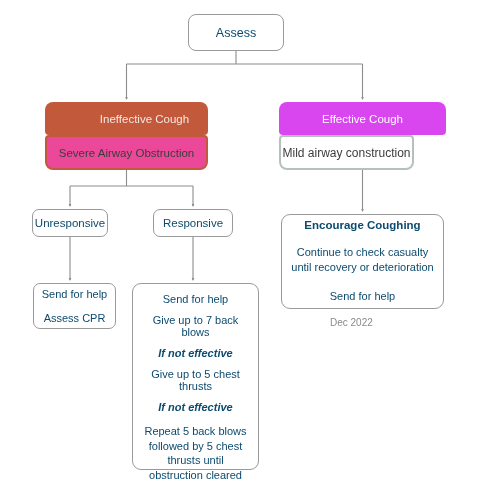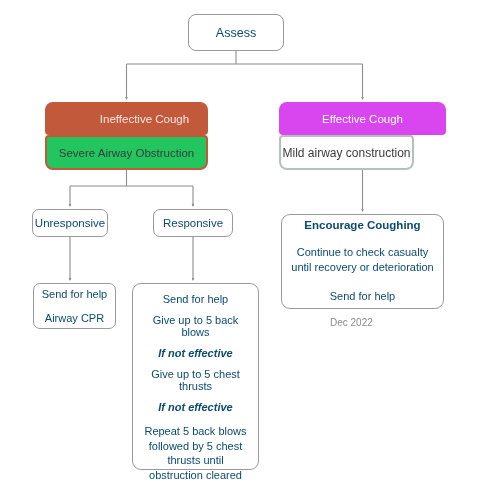--- a/index.html
+++ b/index.html
@@ -56,21 +56,21 @@
     border: none;
     border-radius: 8px 8px 4px 4px;
     color: #f7e7e2;
     font-size: 11.5px;
     z-index: 2;
     padding-left: 36px;
   }
   
   #node-severe-airway-obstruction {
     left: 45px; top: 135px; width: 163px; height: 35px;
-    background: #22c55e;
+    background: #ec4899;
     border: 2px solid #c3593b;
     border-radius: 4px 4px 8px 8px;
     color: #3c3c3c;
     font-size: 11.5px;
     z-index: 3;
   }
 
   
   #node-effective-cough {
     left: 279px; top: 102px; width: 167px; height: 33px;
@@ -213,26 +213,26 @@
   <div class="node" id="node-responsive">
     <span class="line">Responsive</span>
   </div>
 
   <div class="node" id="node-unresponsive">
     <span class="line">Unresponsive</span>
   </div>
 
   <div class="node" id="node-unresponsive-actions">
     <span class="line">Send for help</span>
-    <span class="line">Airway CPR</span>
+    <span class="line">Assess CPR</span>
   </div>
 
   <div class="node" id="node-responsive-actions">
     <span class="line">Send for help</span>
-    <span class="line">Give up to 5 back blows</span>
+    <span class="line">Give up to 7 back blows</span>
     <span class="line emph">If not effective</span>
     <span class="line">Give up to 5 chest thrusts</span>
     <span class="line emph">If not effective</span>
     <span class="line multi">Repeat 5 back blows followed by 5 chest thrusts until obstruction cleared</span>
   </div>
 
   <div class="node" id="node-encourage-coughing">
     <span class="line title">Encourage Coughing</span>
     <span class="line para">Continue to check casualty until recovery or deterioration</span>
     <span class="line para">Send for help</span>

